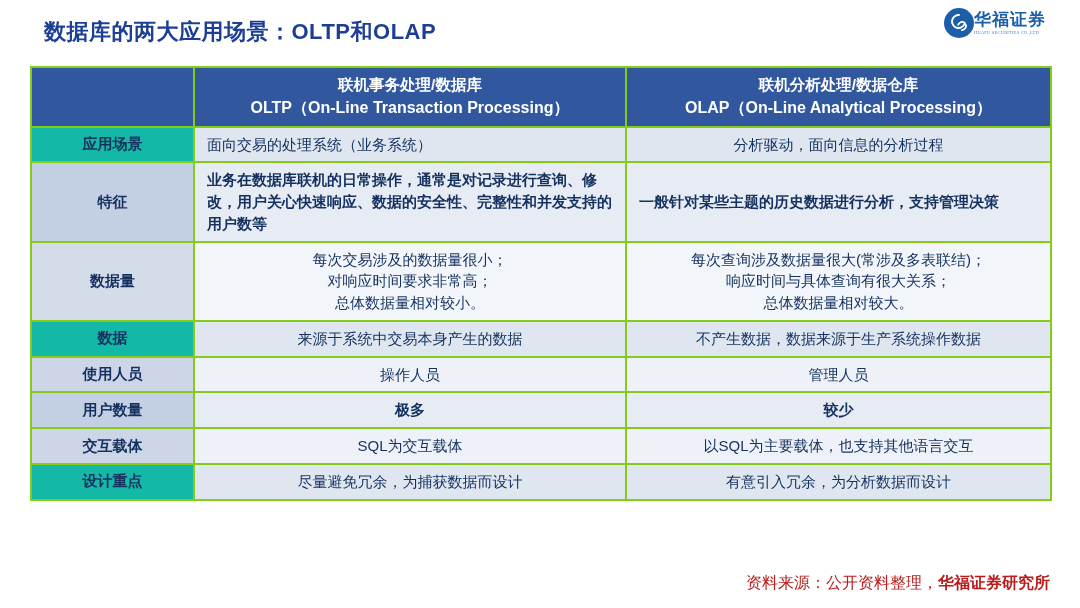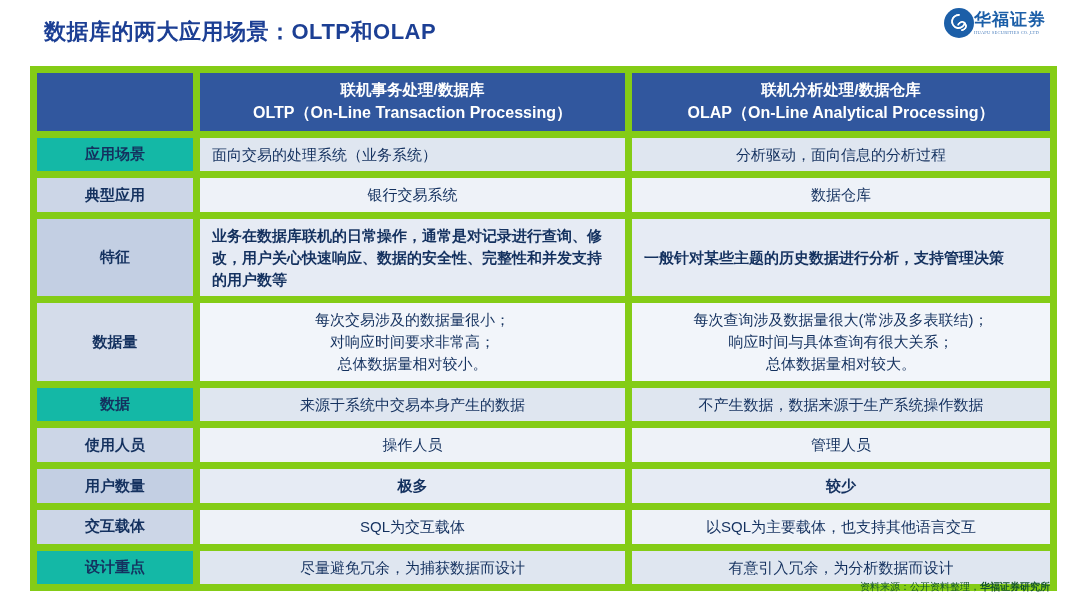--- a/index.html
+++ b/index.html
@@ -100,21 +100,21 @@
     left: 30px;
     top: 66px;
     width: 1020px;
   }
   table.cmp {
     width: 1020px;
     border-collapse: collapse;
     table-layout: fixed;
   }
   table.cmp td {
-    border: 7px solid #84cc16;
+    border: 2px solid #84cc16;
     vertical-align: middle;
     padding: 6px 8px;
     box-sizing: border-box;
   }
   col.c-label { width: 163px; }
   col.c-oltp  { width: 432px; }
   col.c-olap  { width: 425px; }
 
   .hdr-blank {
     background: #31579e;
@@ -156,22 +156,22 @@
   tr.band-c .lbl { background: #c3cfe3; font-family: Liberation Mono, monospace; }
   tr.band-c .cell { background: #e6ebf4; font-weight: bold; }
   tr.band-d .lbl { background: #d4dcea; }
   tr.band-d .cell { background: #f2f5fa; }
 
   
   .footer {
     position: absolute;
     right: 30px;
     bottom: 14px;
-    font-size: 10px;
-    color: #14532d;
+    font-size: 16px;
+    color: #b91c1c;
     white-space: nowrap;
     text-align: right;
   }
   .footer .src-bold {
     font-weight: bold;
   }
 </style>
 </head>
 <body>
 
@@ -207,25 +207,20 @@
             <div class="l2">OLAP（On-Line Analytical Processing）</div>
           </td>
         </tr>
 
         <tr class="band-a">
           <td class="lbl">应用场景</td>
           <td class="cell left">面向交易的处理系统（业务系统）</td>
           <td class="cell">分析驱动，面向信息的分析过程</td>
         </tr>
 
-        <tr class="band-b">
-          <td class="lbl">典型应用</td>
-          <td class="cell">银行交易系统</td>
-          <td class="cell">数据仓库</td>
-        </tr>
 
         <tr class="band-c">
           <td class="lbl">特征</td>
           <td class="cell left">业务在数据库联机的日常操作，通常是对记录进行查询、修改，用户关心快速响应、数据的安全性、完整性和并发支持的用户数等</td>
           <td class="cell left">一般针对某些主题的历史数据进行分析，支持管理决策</td>
         </tr>
 
         <tr class="band-d">
           <td class="lbl">数据量</td>
           <td class="cell pre" style="white-space:pre-line">每次交易涉及的数据量很小；

